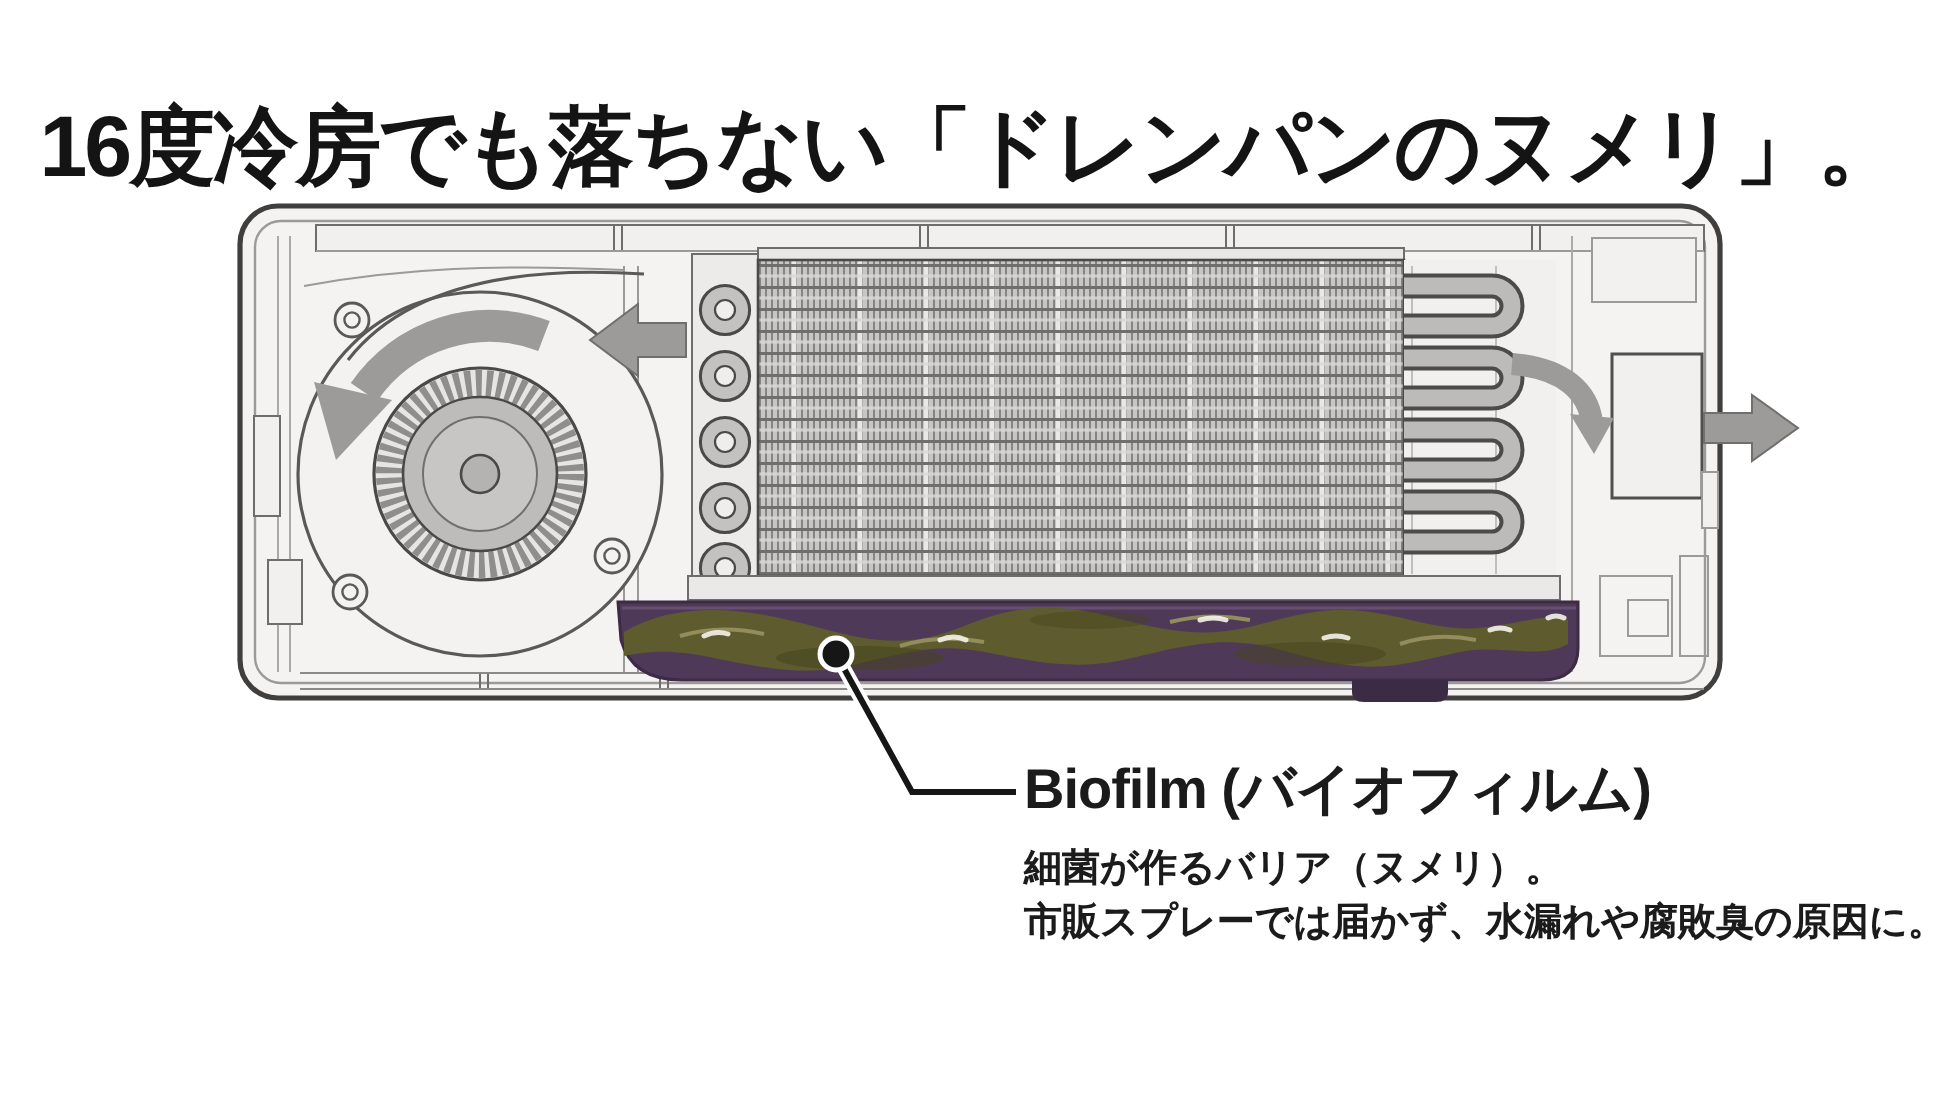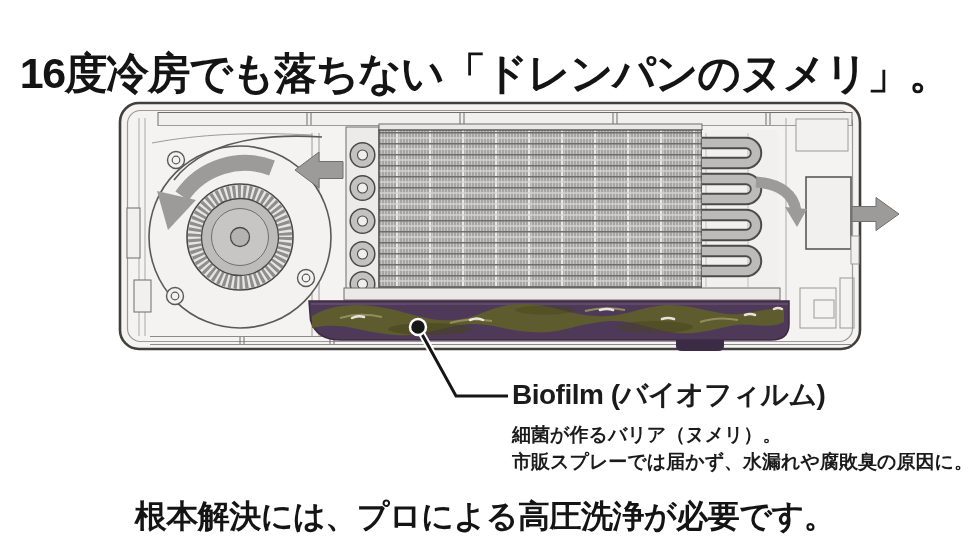--- a/index.html
+++ b/index.html
@@ -149,15 +149,14 @@
       <circle cx="418" cy="327" r="8" fill="#161616" stroke="#ffffff" stroke-width="2.5"></circle>
     </g>
   </svg>
 
   <div class="callout-text">
     <div class="co-head">Biofilm (バイオフィルム)</div>
     <div class="co-line">細菌が作るバリア（ヌメリ）。</div>
     <div class="co-line">市販スプレーでは届かず、水漏れや腐敗臭の原因に。</div>
   </div>
 
-  <div class="footer">根本解決には、プロによる高圧洗浄が必要です。</div>
 
 </div>
 
 </body></html>

